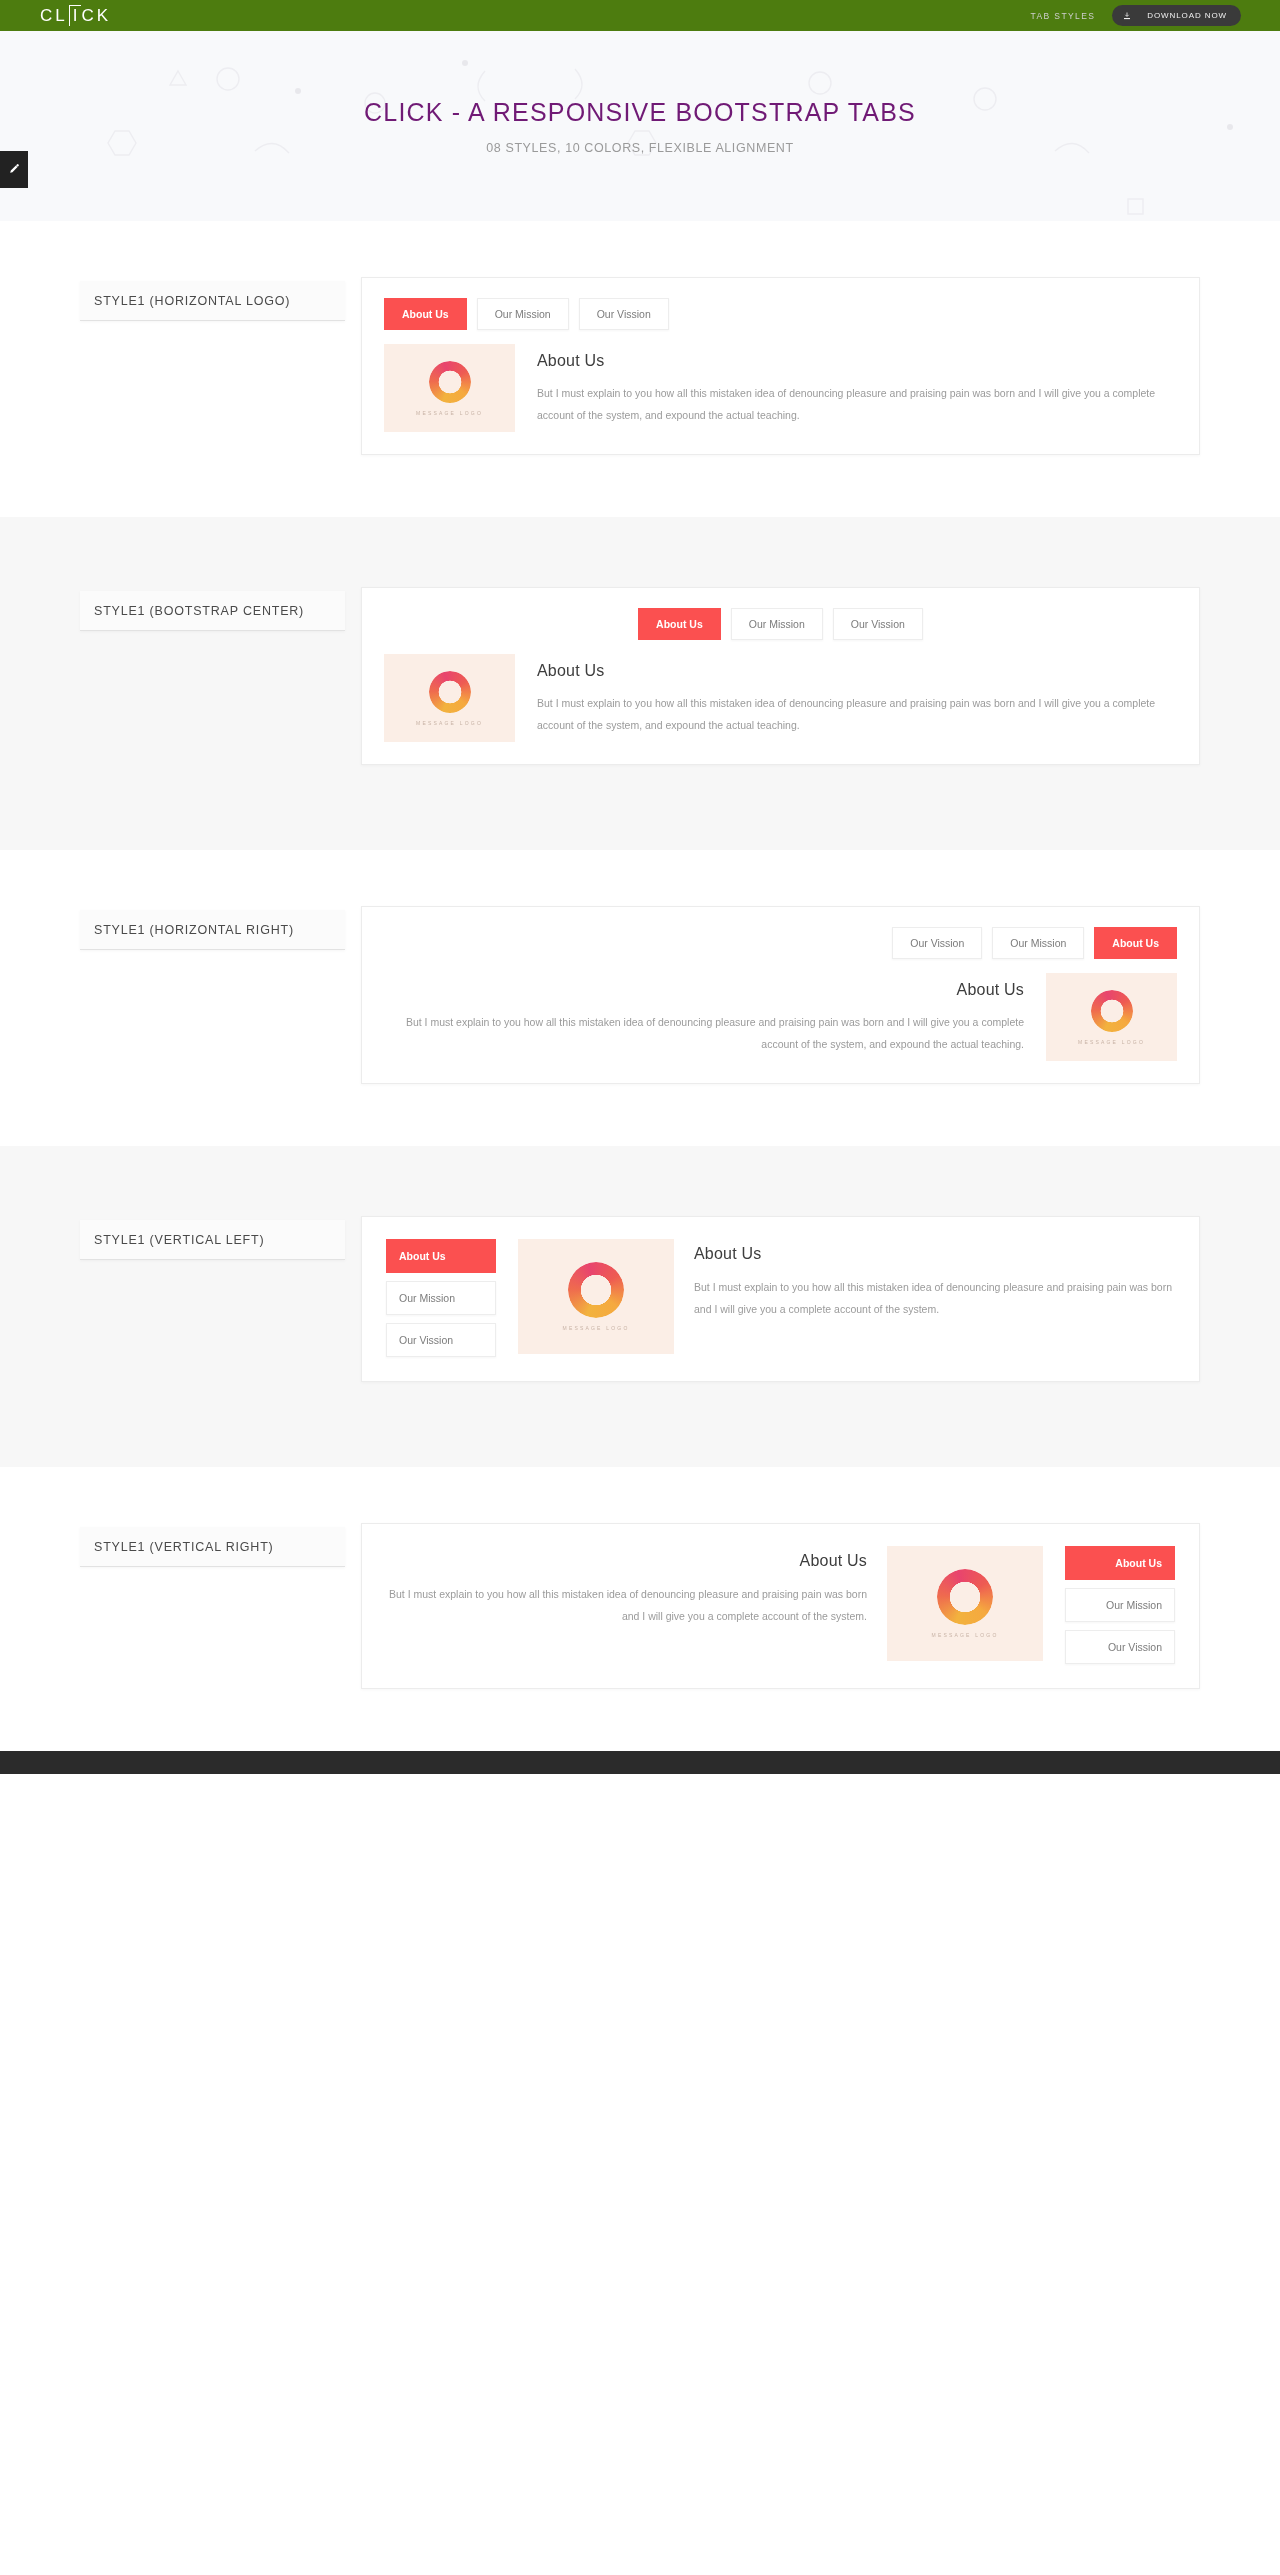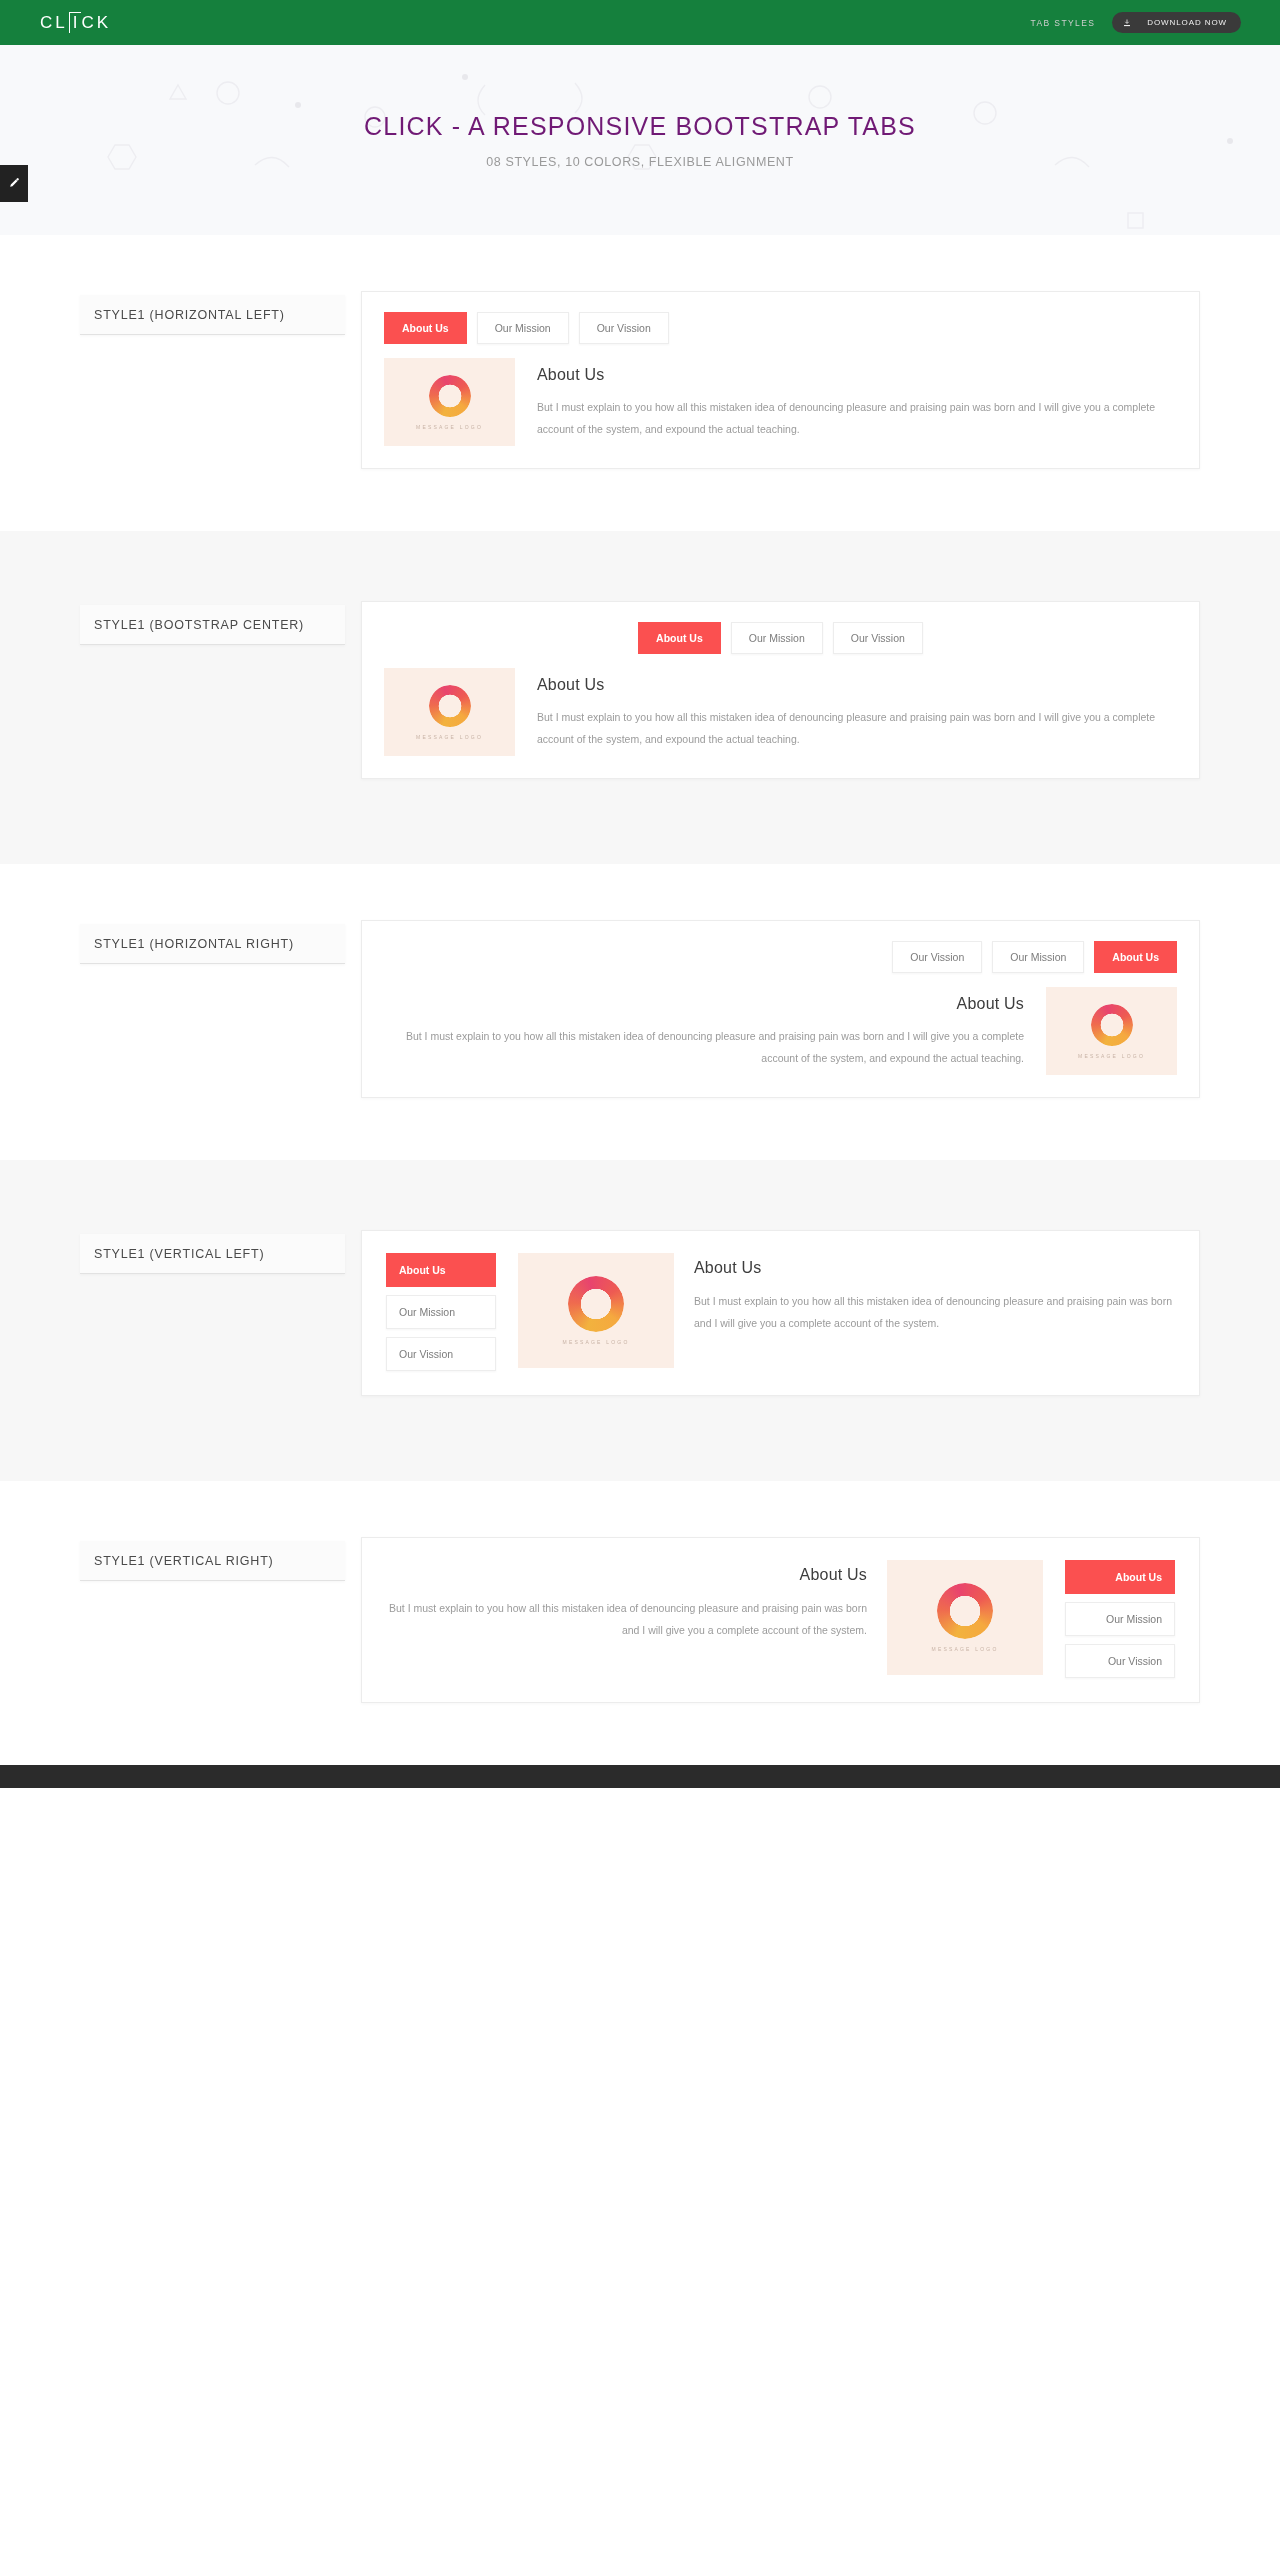--- a/index.html
+++ b/index.html
@@ -6,22 +6,22 @@
   html, body { width:1280px; }
   body {
     font-family: "Liberation Sans", sans-serif;
     background:#ffffff;
     color:#444;
     -webkit-font-smoothing:antialiased;
   }
 
   
   .site-header{
-    height:45px;
-    background:#15803d;
+    height:31px;
+    background:#4d7c0f;
     display:flex;
     align-items:center;
     justify-content:space-between;
     padding:0 39px 0 40px;
     position:relative;
     z-index:30;
   }
   .brand{
     display:flex;
     align-items:center;
@@ -326,21 +326,21 @@
         <path d="M4 20l1.2-4.2L16.4 4.6a2.1 2.1 0 0 1 3 3L8.2 18.8 4 20z" fill="#ffffff"></path>
         <path d="M14.8 6.2l3 3" stroke="#222" stroke-width="1.1"></path>
       </svg>
     </span>
   </div>
 </section>
 
 <section class="section">
   <div class="container">
     <div class="sec-label-wrap">
-      <span class="sec-label">STYLE1 (HORIZONTAL LEFT)</span>
+      <span class="sec-label">STYLE1 (HORIZONTAL LOGO)</span>
     </div>
     <div class="demo">
       <div class="panel">
         <div class="tabs-h">
           <button class="tab active">About Us</button>
           <button class="tab">Our Mission</button>
           <button class="tab">Our Vission</button>
         </div>
         <div class="tab-pane">
           <div class="logo-card">

